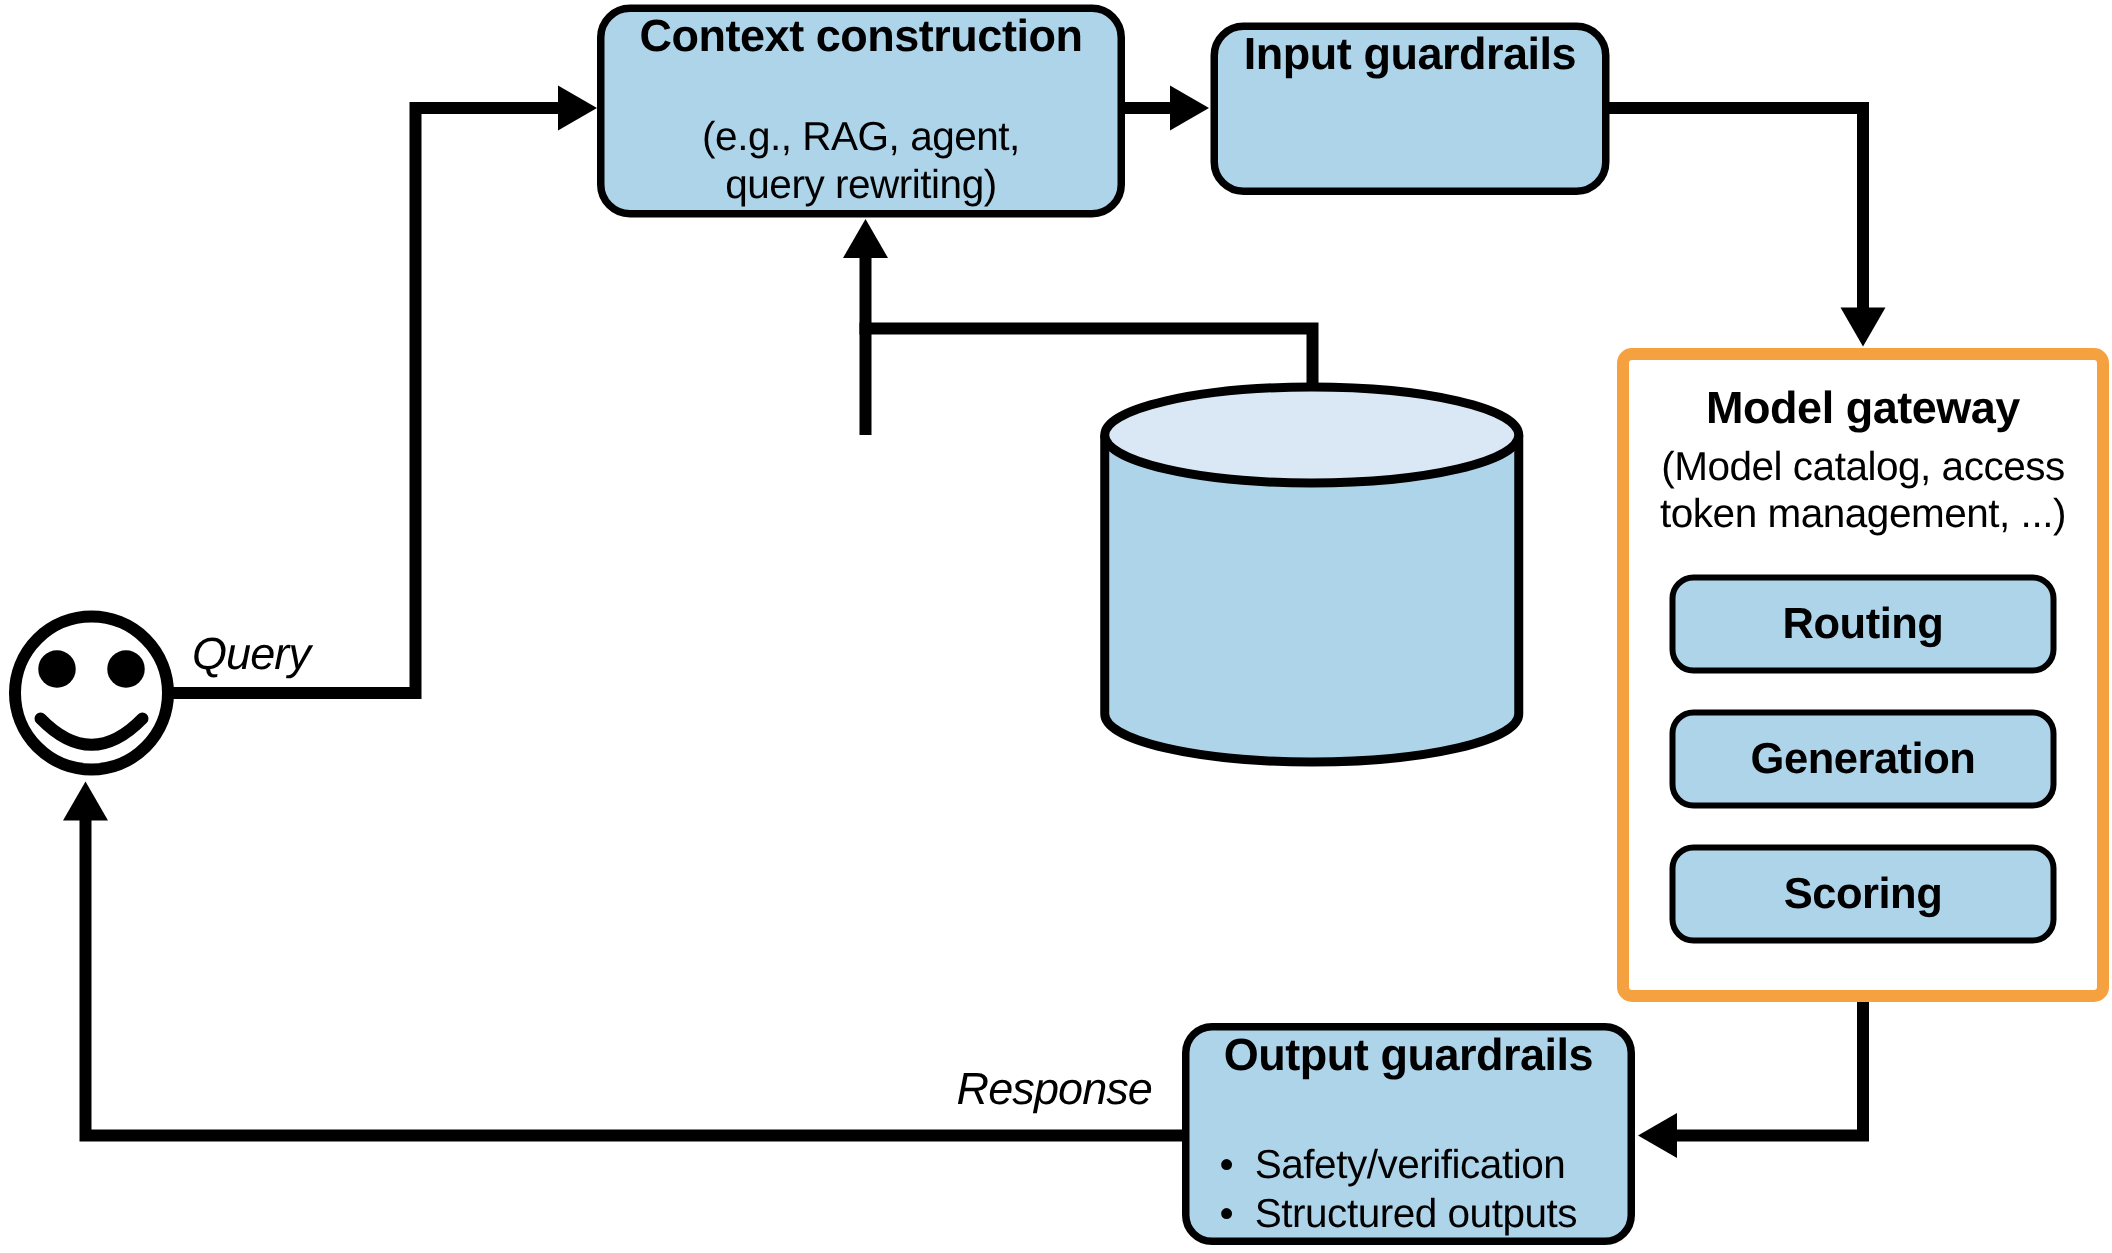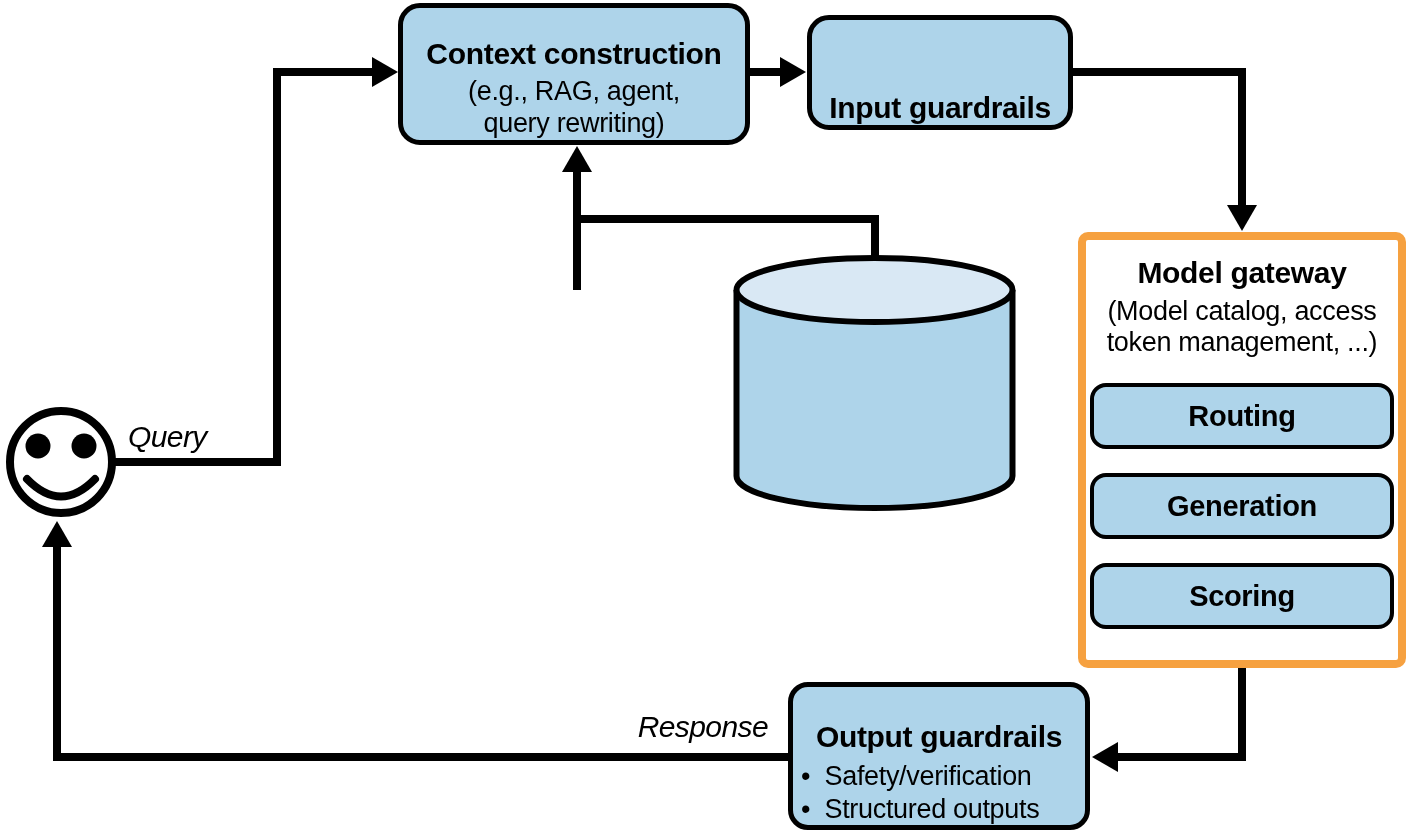--- a/index.html
+++ b/index.html
@@ -18,21 +18,21 @@
   .node {
     position: absolute;
     z-index: 2;
     box-sizing: border-box;
     background: #aed4ea;
     border: 5px solid #000000;
     border-radius: 22px;
     display: flex;
     flex-direction: column;
     align-items: center;
-    justify-content: flex-end;
+    justify-content: space-between;
     text-align: center;
     letter-spacing: -0.02em;
   }
   .node .title { font-weight: bold; font-size: 30px; line-height: 1.15; }
   .node .subtitle { font-size: 27px; line-height: 1.18; white-space: pre-line; margin-top: 5px; }
 
   .ctx   { left: 398px; top: 3px;   width: 352px; height: 142px; }
   .inputg{ left: 807px; top: 15px;  width: 266px; height: 115px; }
   .reado { left: 432px; top: 285px; width: 291px; height: 173px; }
 
@@ -45,32 +45,32 @@
     border: 8px solid #f6a140;
     border-radius: 10px;
     display: flex; flex-direction: column; align-items: center;
     text-align: center;
     letter-spacing: -0.02em;
   }
   .gateway .title { font-weight: bold; font-size: 30px; line-height: 1.15; margin-top: 16px; }
   .gateway .subtitle { font-size: 27px; line-height: 1.18; white-space: pre-line; margin-top: 5px; margin-bottom: 24px; }
   .subnode {
     box-sizing: border-box;
-    width: 304px; height: 66px;
+    width: 258px; height: 66px;
     background: #aed4ea;
     border: 4px solid #000000;
     border-radius: 16px;
     display: flex; align-items: center; justify-content: center;
     font-weight: bold; font-size: 29px;
     margin-bottom: 24px;
     flex: none;
   }
 
   .outg { left: 788px; top: 682px; width: 302px; height: 148px; border-radius: 20px; }
-  .outg .bullets { text-align: left; margin-top: 6px; align-self: flex-start; padding-left: 8px; }
+  .outg .bullets { text-align: left; margin-top: 6px; align-self: flex-start; padding-left: 20px; }
   .bullet-line { font-size: 27px; line-height: 1.2; padding-left: 0; }
   .bullet-line::before { content: "\2022\00a0\00a0"; }
 
   .dbtext {
     position: absolute; z-index: 2;
     left: 740px; top: 316px; width: 270px;
     text-align: center; letter-spacing: -0.02em;
   }
   .dbtext .title { font-weight: bold; font-size: 30px; line-height: 1.15; }
   .dbtext .subtitle { font-size: 27px; line-height: 1.18; white-space: pre-line; margin-top: 12px; }

